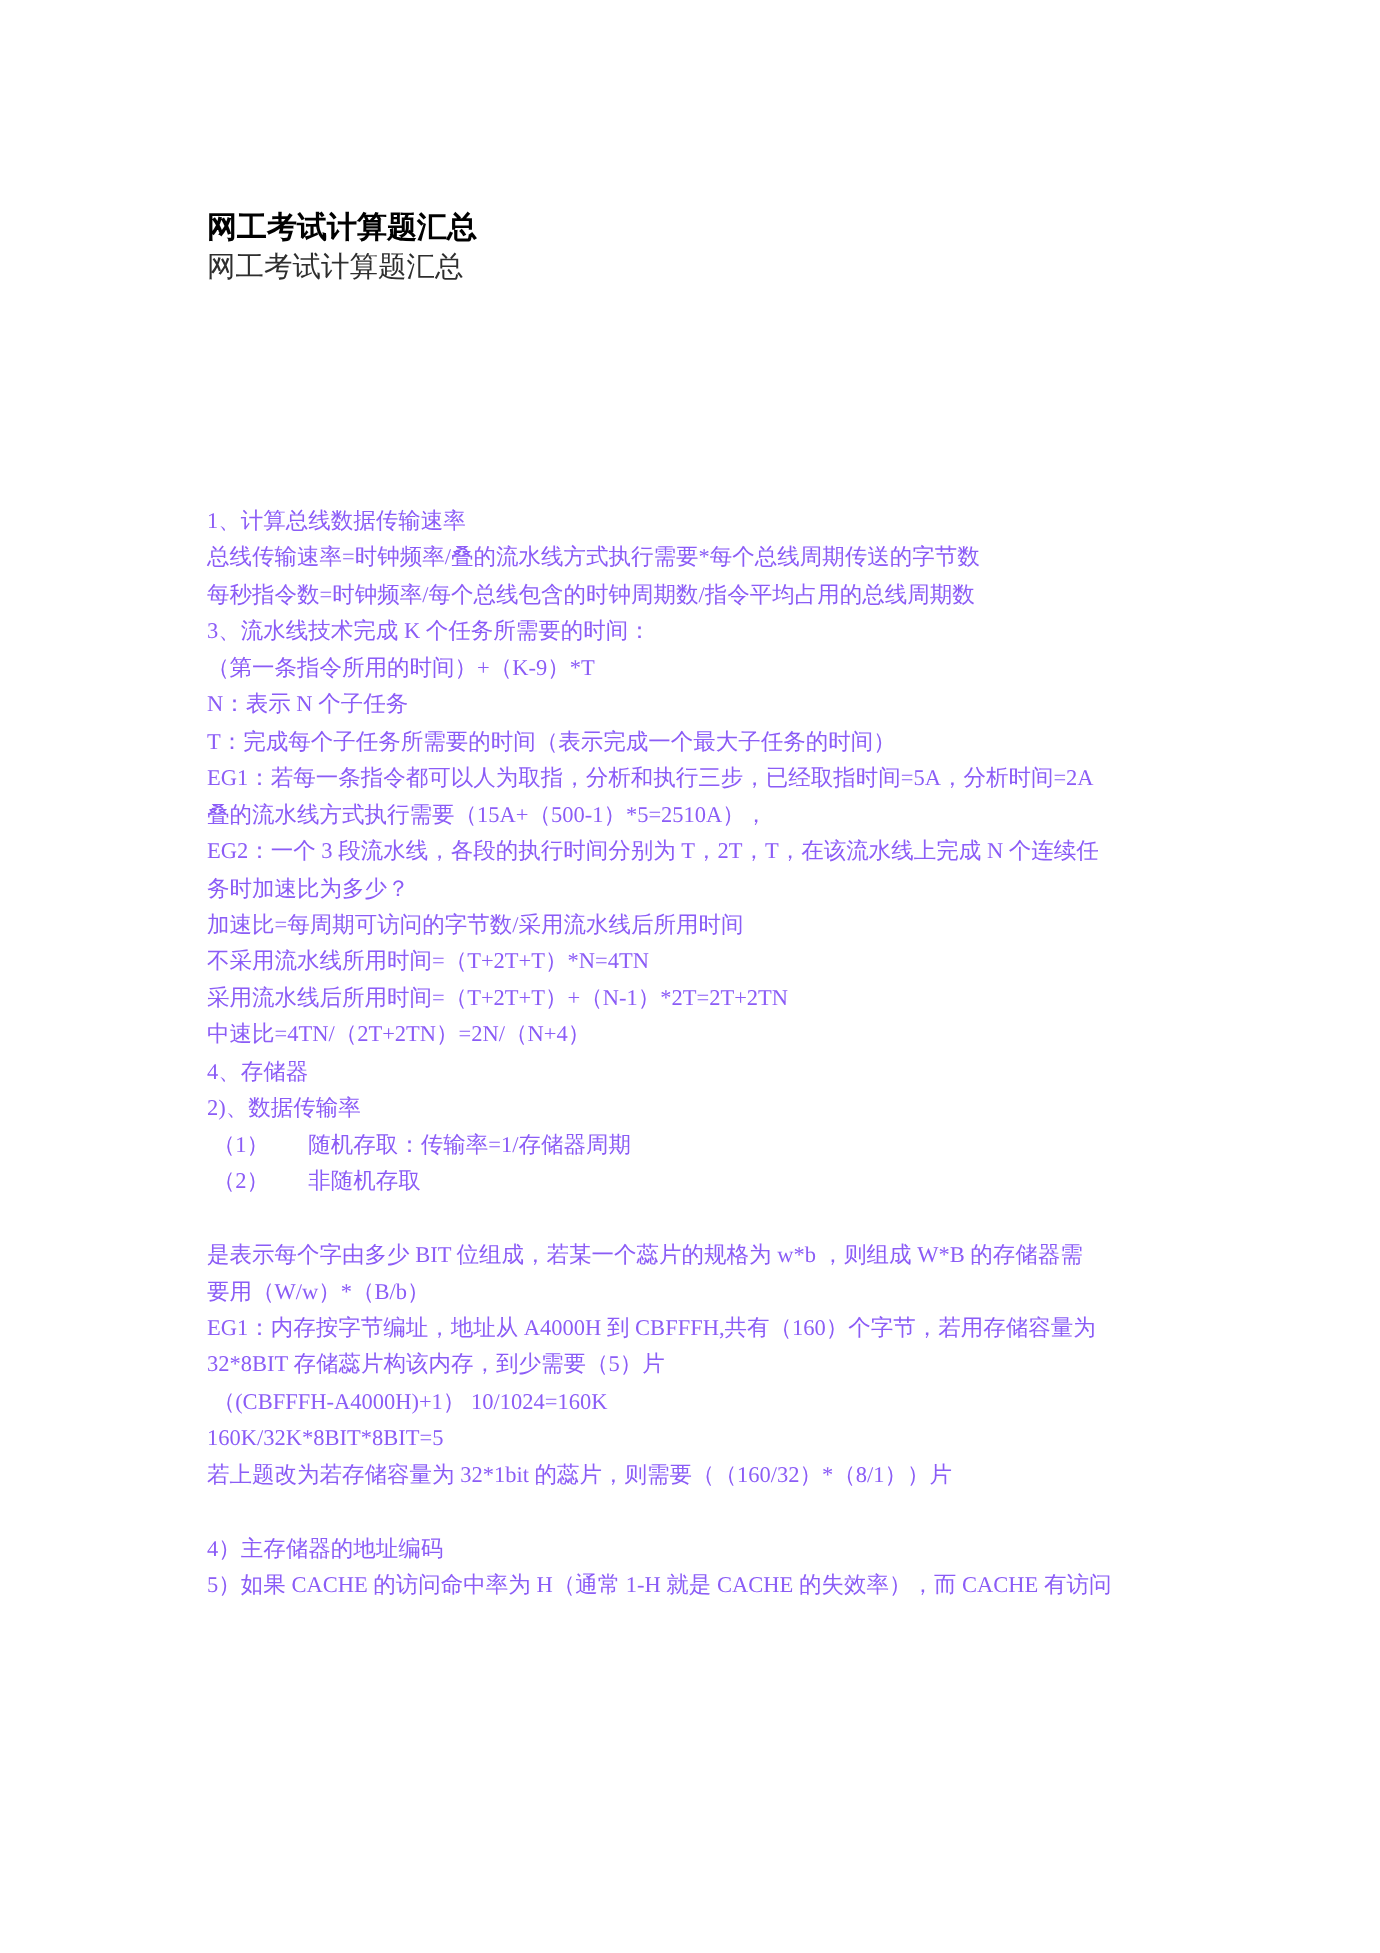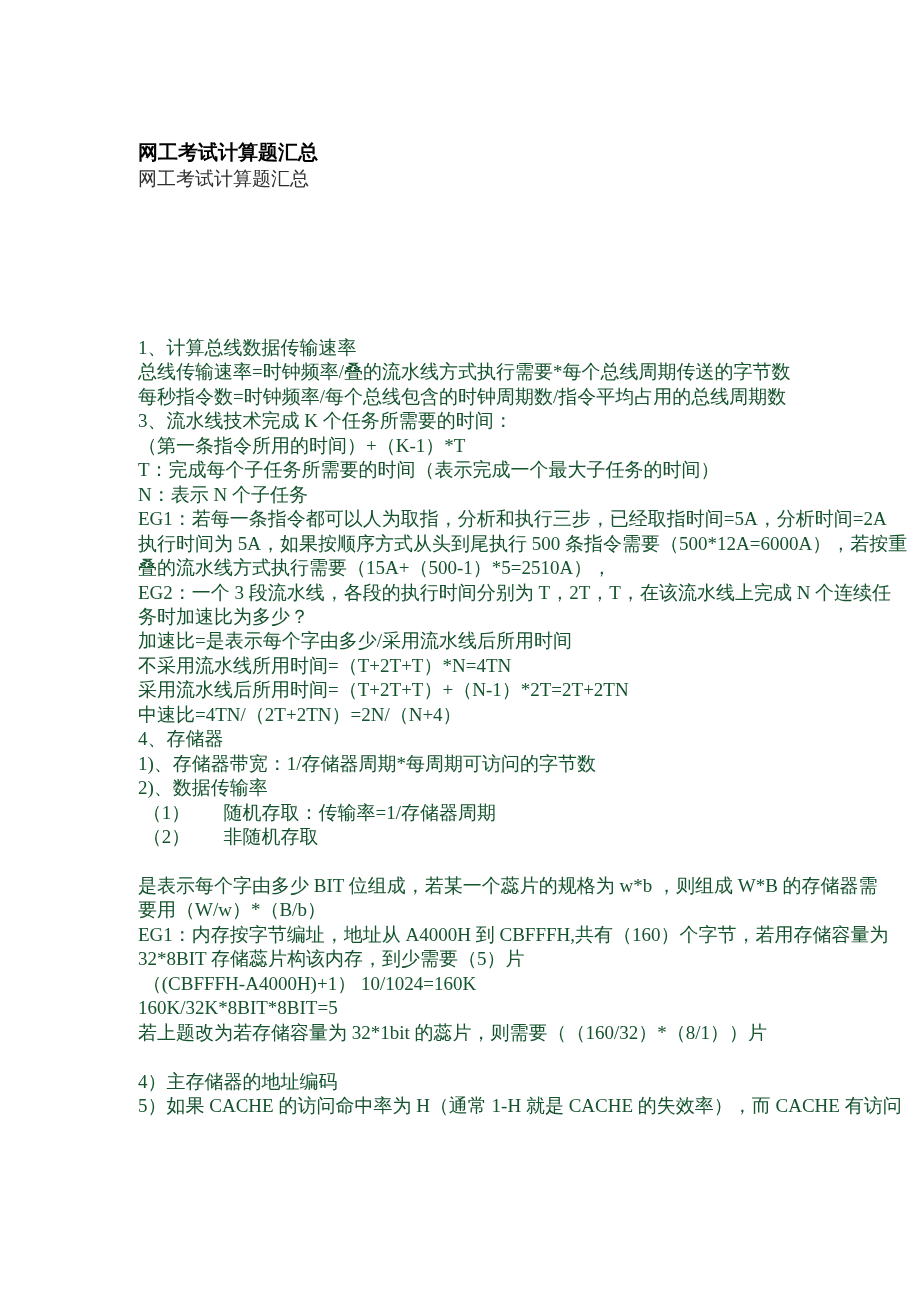--- a/index.html
+++ b/index.html
@@ -34,54 +34,52 @@
     font-size: 19px;
     font-weight: 400;
     line-height: 26px;
     white-space: pre;
     color: #2e2e2e;
   }
   .spacer {
     height: 144px;
   }
   .body-lines .line {
-    font-size: 19px;
+    font-size: 15px;
     line-height: 24.45px;
     min-height: 24.45px;
     white-space: pre;
-    color: #14532d;
+    color: #8b5cf6;
   }
 </style>
 </head>
 <body>
 
 <div class="page">
   <div class="content">
     <div class="title-bold">网工考试计算题汇总</div>
     <div class="title-regular">网工考试计算题汇总</div>
     <div class="spacer"></div>
     <div class="body-lines">
         <div class="line">1、计算总线数据传输速率</div>
         <div class="line">总线传输速率=时钟频率/叠的流水线方式执行需要*每个总线周期传送的字节数</div>
         <div class="line">每秒指令数=时钟频率/每个总线包含的时钟周期数/指令平均占用的总线周期数</div>
         <div class="line">3、流水线技术完成 K 个任务所需要的时间：</div>
-        <div class="line">（第一条指令所用的时间）+（K-1）*T</div>
+        <div class="line">（第一条指令所用的时间）+（K-9）*T</div>
+        <div class="line">N：表示 N 个子任务</div>
         <div class="line">T：完成每个子任务所需要的时间（表示完成一个最大子任务的时间）</div>
-        <div class="line">N：表示 N 个子任务</div>
         <div class="line">EG1：若每一条指令都可以人为取指，分析和执行三步，已经取指时间=5A，分析时间=2A</div>
-        <div class="line">执行时间为 5A，如果按顺序方式从头到尾执行 500 条指令需要（500*12A=6000A），若按重</div>
         <div class="line">叠的流水线方式执行需要（15A+（500-1）*5=2510A），</div>
         <div class="line">EG2：一个 3 段流水线，各段的执行时间分别为 T，2T，T，在该流水线上完成 N 个连续任</div>
         <div class="line">务时加速比为多少？</div>
-        <div class="line">加速比=是表示每个字由多少/采用流水线后所用时间</div>
+        <div class="line">加速比=每周期可访问的字节数/采用流水线后所用时间</div>
         <div class="line">不采用流水线所用时间=（T+2T+T）*N=4TN</div>
         <div class="line">采用流水线后所用时间=（T+2T+T）+（N-1）*2T=2T+2TN</div>
         <div class="line">中速比=4TN/（2T+2TN）=2N/（N+4）</div>
         <div class="line">4、存储器</div>
-        <div class="line">1)、存储器带宽：1/存储器周期*每周期可访问的字节数</div>
         <div class="line">2)、数据传输率</div>
         <div class="line"> （1）       随机存取：传输率=1/存储器周期</div>
         <div class="line"> （2）       非随机存取</div>
         <div class="line">&nbsp;</div>
         <div class="line">是表示每个字由多少 BIT 位组成，若某一个蕊片的规格为 w*b ，则组成 W*B 的存储器需</div>
         <div class="line">要用（W/w）*（B/b）</div>
         <div class="line">EG1：内存按字节编址，地址从 A4000H 到 CBFFFH,共有（160）个字节，若用存储容量为</div>
         <div class="line">32*8BIT 存储蕊片构该内存，到少需要（5）片</div>
         <div class="line"> （(CBFFFH-A4000H)+1） 10/1024=160K</div>
         <div class="line">160K/32K*8BIT*8BIT=5</div>

